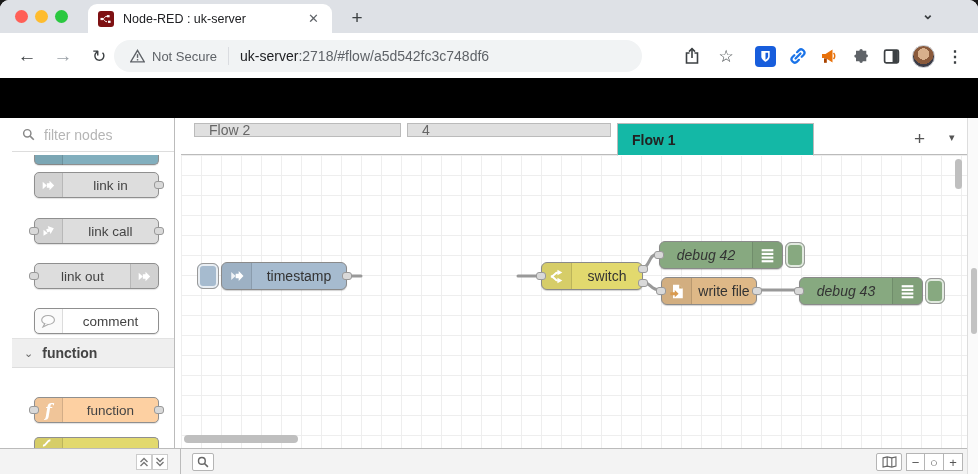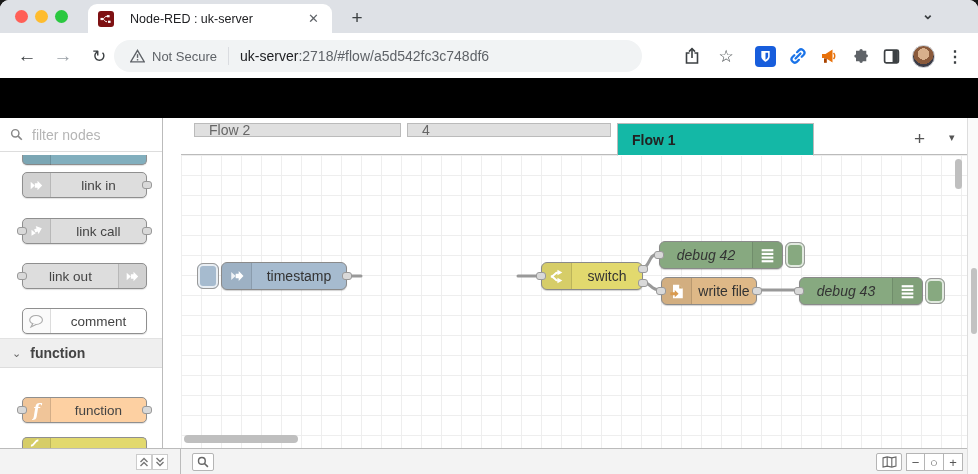--- a/index.html
+++ b/index.html
@@ -10,21 +10,21 @@
   
   .tabstrip{position:absolute;left:0;top:0;width:978px;height:33px;background:#dee1e6;}
   .tl{position:absolute;top:10px;width:13px;height:13px;border-radius:50%;}
   .tl.red{left:15px;background:#ff5f57;}
   .tl.yellow{left:35px;background:#febc2e;}
   .tl.green{left:55px;background:#2ac840;}
   .btab{position:absolute;left:88px;top:4px;width:244px;height:29px;background:#fff;
         border-radius:9px 9px 0 0;display:flex;align-items:center;padding:0 10px;}
   .btab .favicon{width:16px;height:16px;border-radius:3px;background:#7e1113;
         display:flex;align-items:center;justify-content:center;flex:0 0 16px;}
-  .btab .title{margin-left:16px;font-size:12.5px;color:#202124;white-space:nowrap;
+  .btab .title{margin-left:9px;font-size:12.5px;color:#202124;white-space:nowrap;
         overflow:hidden;flex:1;}
   .btab .close{font-size:13px;color:#5f6368;padding:0 3px;cursor:default;}
   .newtab{position:absolute;left:344px;top:5px;width:26px;height:26px;text-align:center;
         line-height:25px;font-size:19px;color:#3c4043;}
   .tabsearch{position:absolute;left:922px;top:6px;font-size:14px;color:#3c4043;font-weight:bold;}
   
   .urlbar{position:absolute;left:0;top:33px;width:978px;height:45px;background:#fff;}
   .navbtn{position:absolute;top:9px;width:28px;height:28px;display:flex;align-items:center;
         justify-content:center;font-size:19px;color:#3c4043;}
   .navbtn.back{left:13px;}
@@ -50,21 +50,21 @@
   .nrheader{position:absolute;left:0;top:78px;width:978px;height:40px;background:#000;}
   .nrlogo{position:absolute;left:16px;top:86px;}
   .nrtitle{position:absolute;left:70px;top:88px;font-size:17px;color:#fff;font-weight:500;}
   .deploy{position:absolute;left:778px;top:86px;width:126px;height:27px;background:#3e3e3e;
         border-radius:3px;display:flex;align-items:center;padding:0 10px;}
   .deploy .dlabel{color:#9a9a9a;font-size:14px;margin-left:8px;flex:1;}
   .deploy .dcaret{color:#9a9a9a;font-size:11px;}
   .hamburger{position:absolute;left:936px;top:89px;width:24px;}
   .hamburger span{display:block;width:24px;height:3.2px;background:#e8e8e8;margin-bottom:4px;border-radius:1px;}
   
-  .palette{position:absolute;left:0;top:118px;width:163px;height:330px;background:#fff;
+  .palette{position:absolute;left:12px;top:118px;width:163px;height:330px;background:#fff;
         border-right:1px solid #bbb;overflow:hidden;}
   .pfilter{position:absolute;left:0;top:0;width:179px;height:34px;background:#fff;
         border-bottom:1px solid #ddd;display:flex;align-items:center;padding:0 10px;}
   .pfilter input{border:none;outline:none;font-size:14px;color:#444;margin-left:7px;width:130px;
         font-family:"Liberation Sans",sans-serif;background:transparent;}
   .pfilter input::placeholder{color:#b5b5b5;}
   .pnode{position:absolute;left:22px;width:125px;height:26px;border:1px solid #8f8f8f;
         border-radius:5px;display:flex;align-items:center;font-size:13.5px;color:#444;
         box-shadow:0 1px 1px rgba(0,0,0,.12);background:#ddd;}
   .pnode .plabel{flex:1;text-align:center;}

